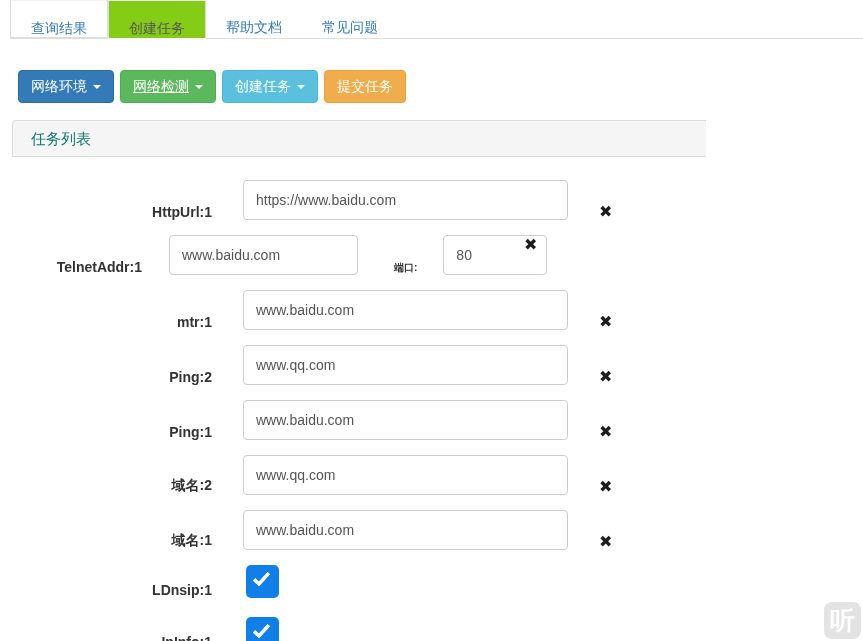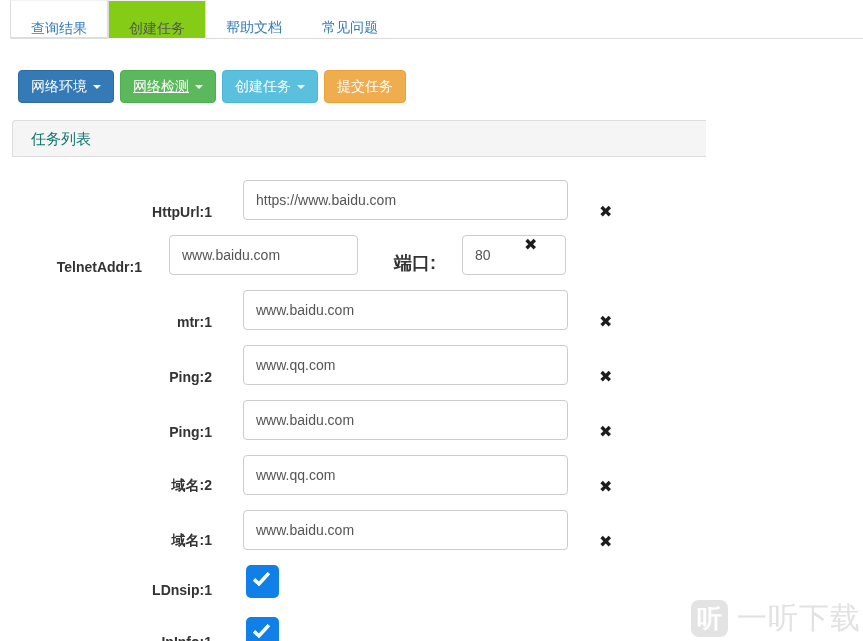--- a/index.html
+++ b/index.html
@@ -66,21 +66,21 @@
   .flabel.narrow { width:142px; }
   input.fctl {
     margin-left:31px; width:325px; height:40px;
     border:1px solid #ccc; border-radius:4px;
     padding:6px 12px; font-size:14px; color:#555;
     font-family:inherit; background:#fff; outline:none;
   }
   input.fctl.telnet-host { margin-left:27px; width:189px; }
   .port-label {
     margin-left:36px; padding-top:8px; font-weight:bold;
-    font-size:18px; color:#333; white-space:nowrap;
+    font-size:10px; color:#333; white-space:nowrap;
   }
   input.fctl.port { margin-left:26px; width:104px; }
   .xbtn {
     margin-left:31px; margin-top:1px;
     font-size:16px; line-height:16px; font-weight:bold;
     color:#1c1c1c; cursor:pointer; user-select:none;
   }
   .xbtn.overlap { position:absolute; left:524px; top:2px; margin:0; }
 
   
@@ -202,14 +202,13 @@
     <label class="flabel">IpInfo:1</label>
     <div class="checkbox">
       <span class="tick"></span>
     </div>
   </div>
 
 </div>
 
 <div class="watermark">
   <div class="wm-logo">听</div>
-  <div class="wm-text">一听下载</div>
 </div>
 
 </body></html>

